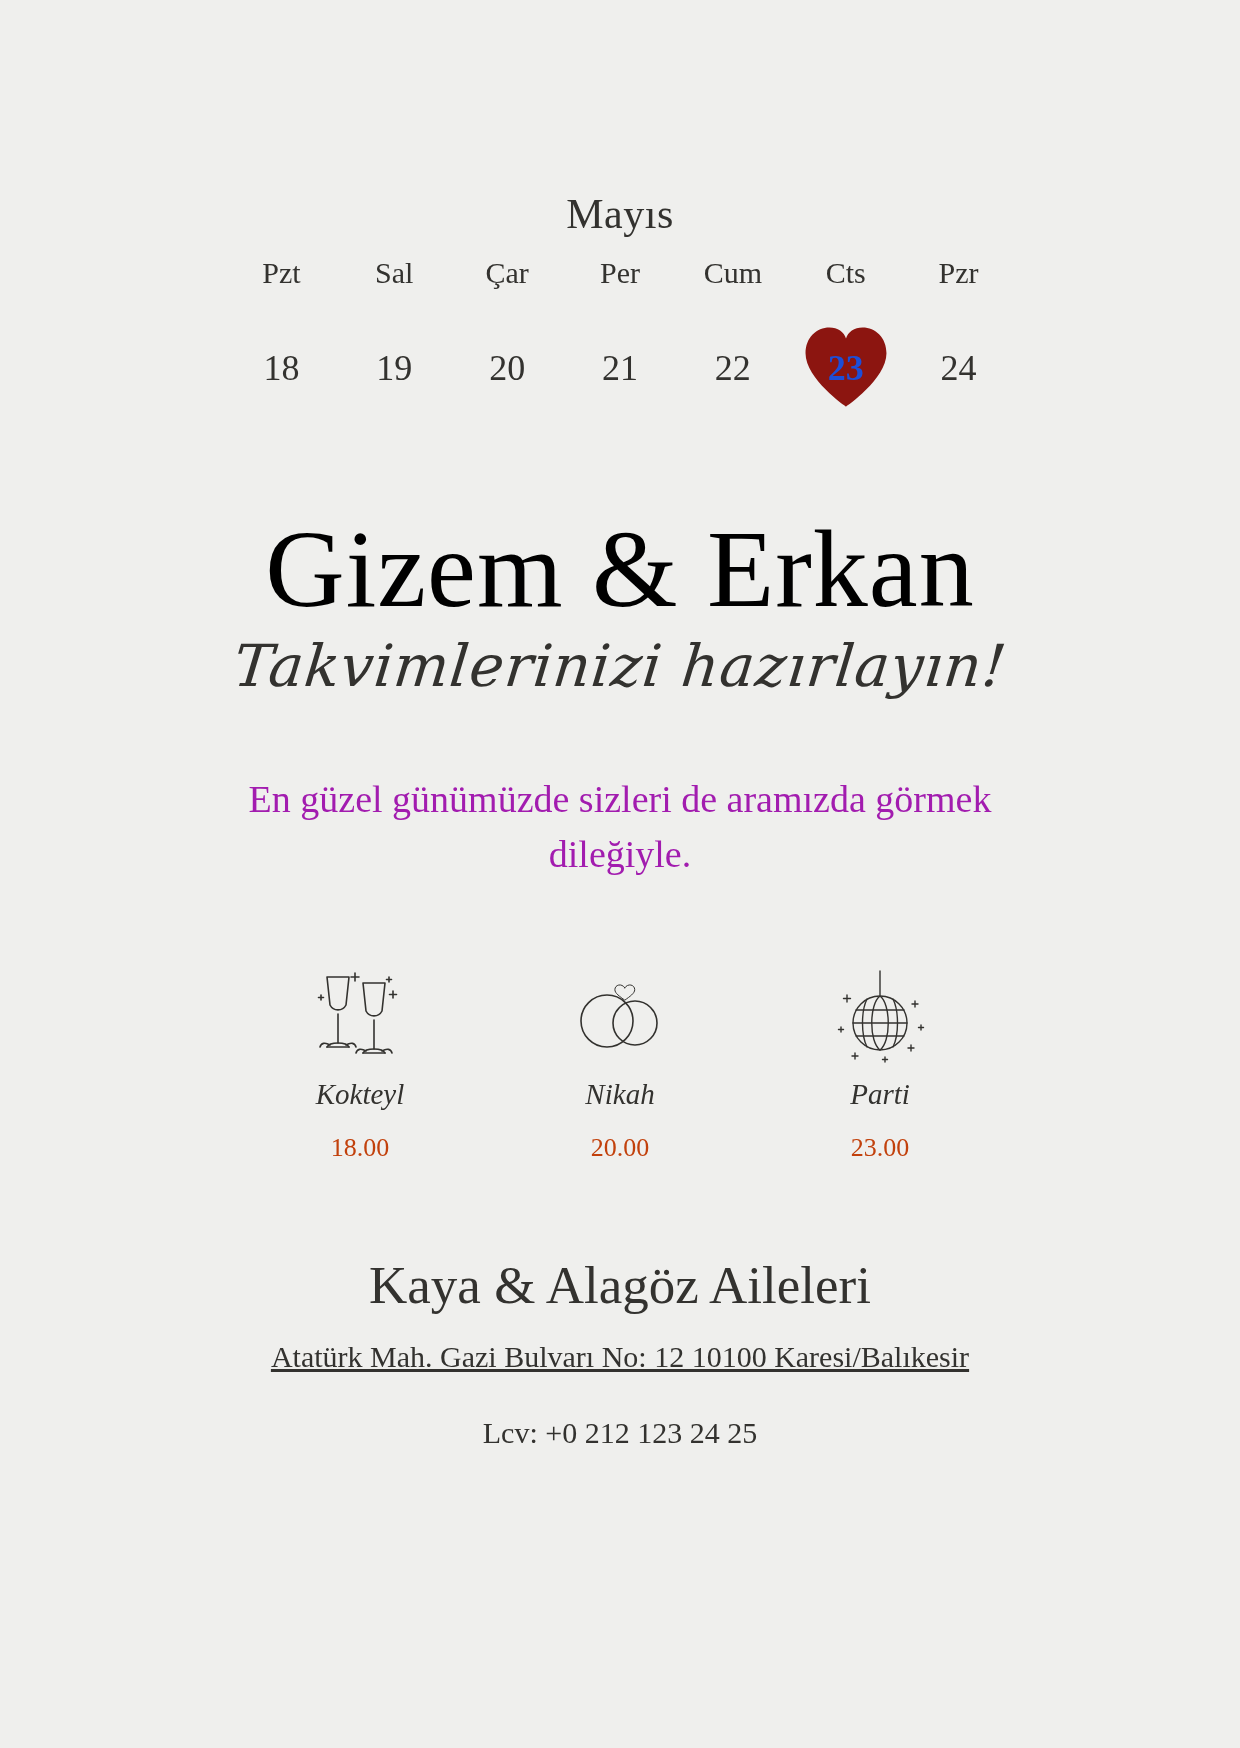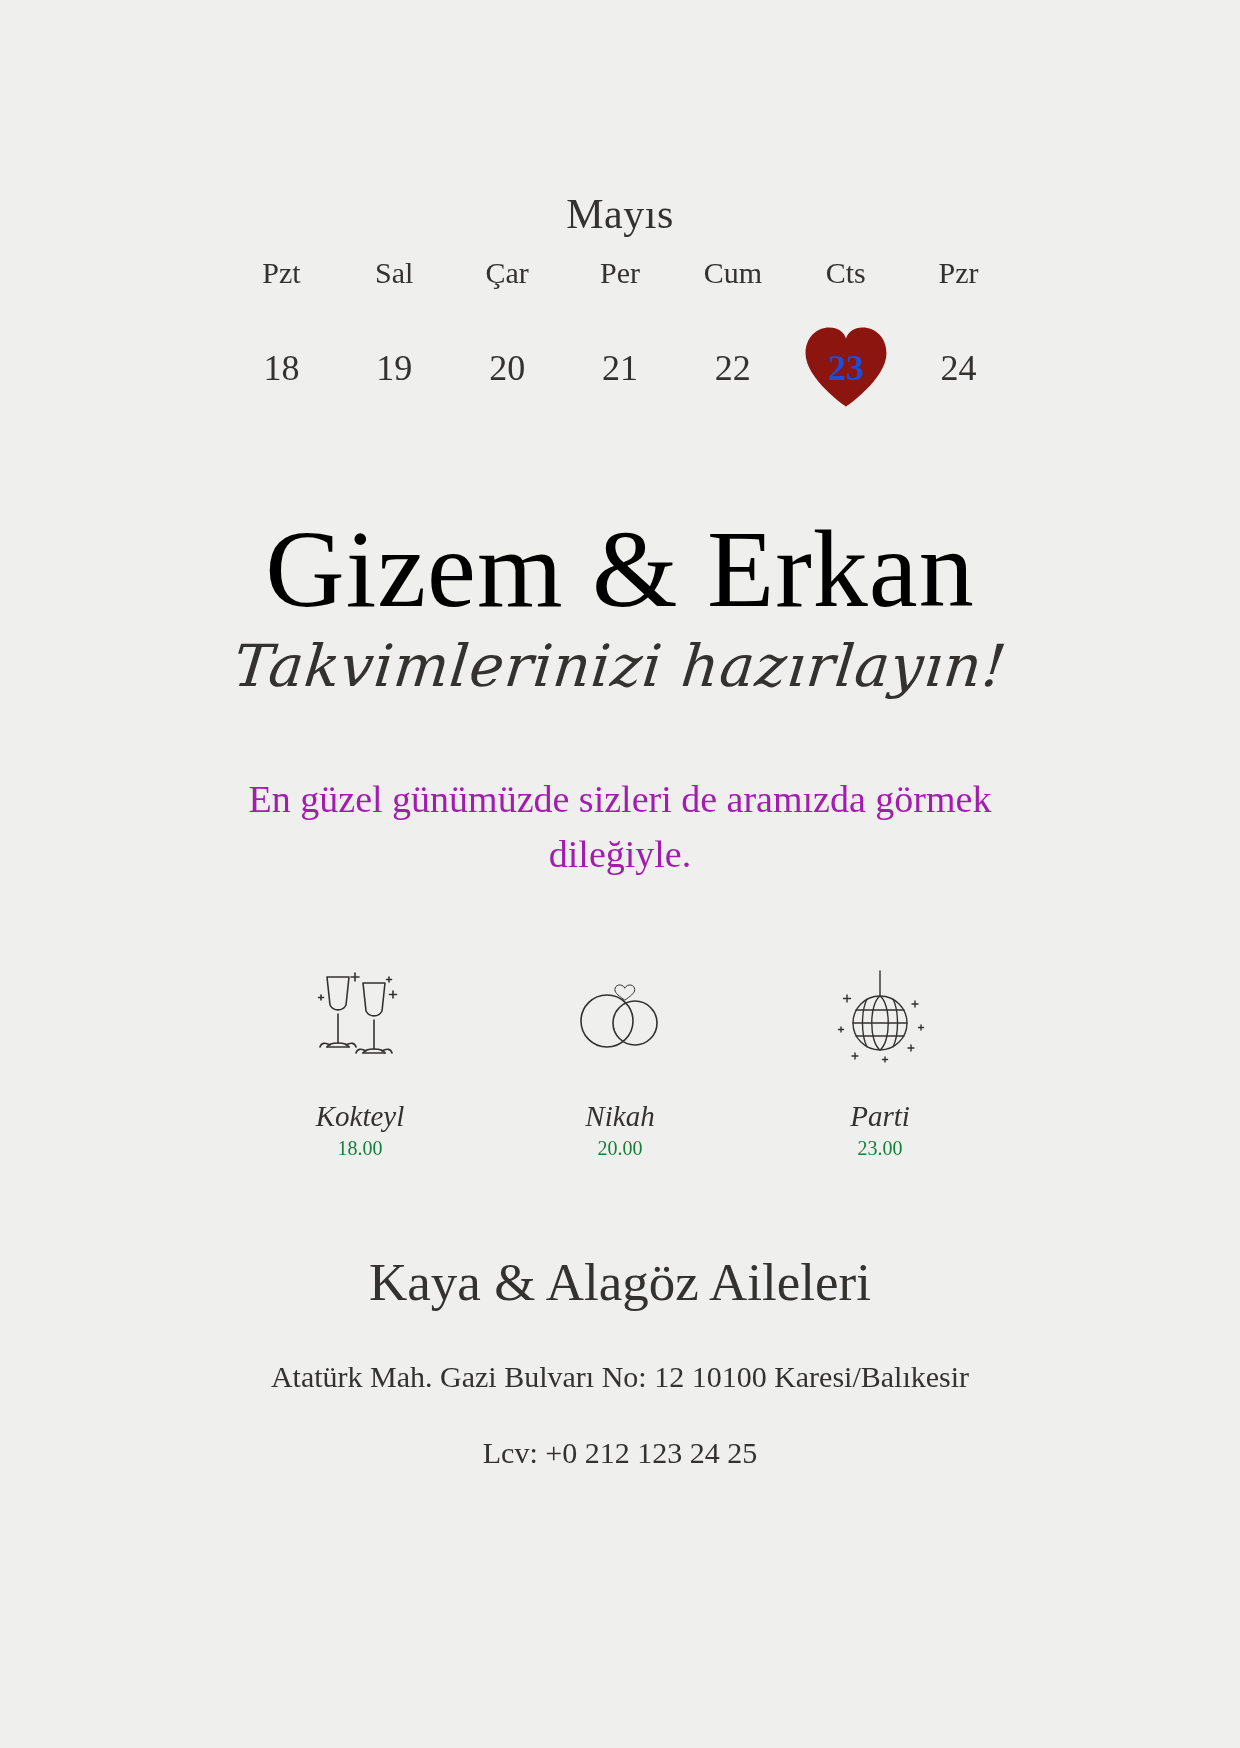--- a/index.html
+++ b/index.html
@@ -126,43 +126,44 @@
     align-items: center;
   }
   .event-icon {
     height: 110px;
     display: flex;
     align-items: center;
     justify-content: center;
   }
   .event-icon svg { display: block; }
   .event-name {
-    margin-top: 30px;
+    margin-top: 8px;
     font-size: 29px;
     font-style: italic;
     color: #33322f;
   }
   .event-time {
-    margin-top: 4px;
-    font-size: 20px;
-    color: #15803d;
+    margin-top: 22px;
+    font-size: 26px;
+    color: #c2410c;
   }
 
   
   .families {
     margin-top: 92px;
     font-size: 53px;
     color: #33322f;
     text-align: center;
   }
   .address {
-    margin-top: 48px;
+    margin-top: 25px;
     font-size: 30px;
     color: #33322f;
     text-align: right;
+    text-decoration: underline;
   }
   .rsvp {
     margin-top: 42px;
     font-size: 30px;
     color: #33322f;
     text-align: center;
   }
 </style>
 </head>
 <body>

